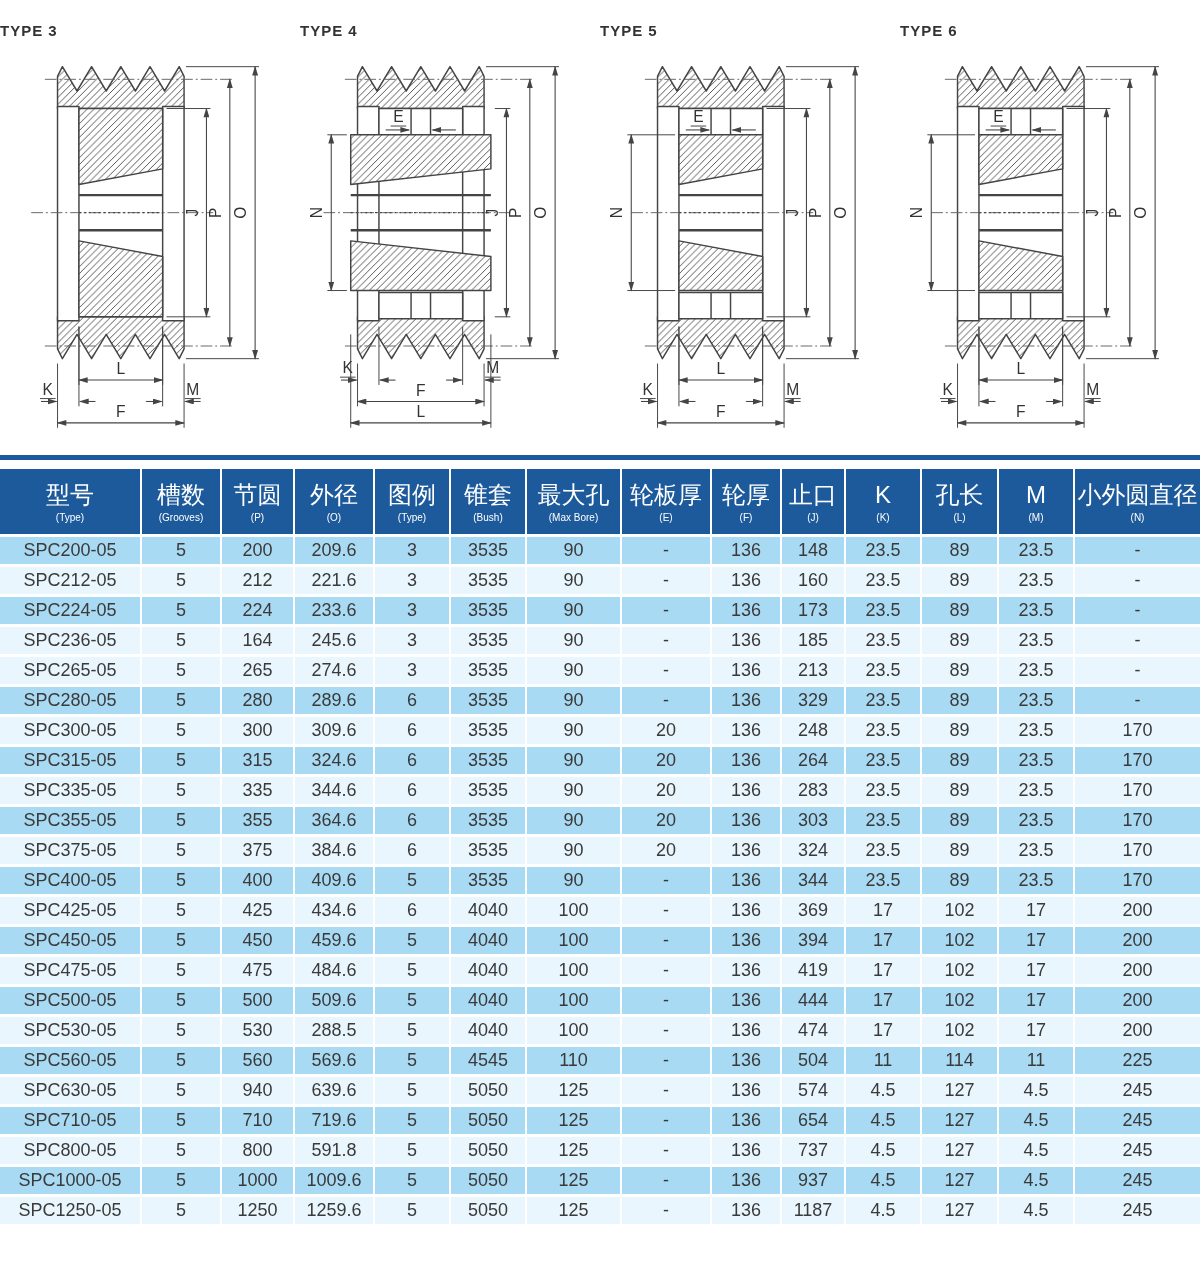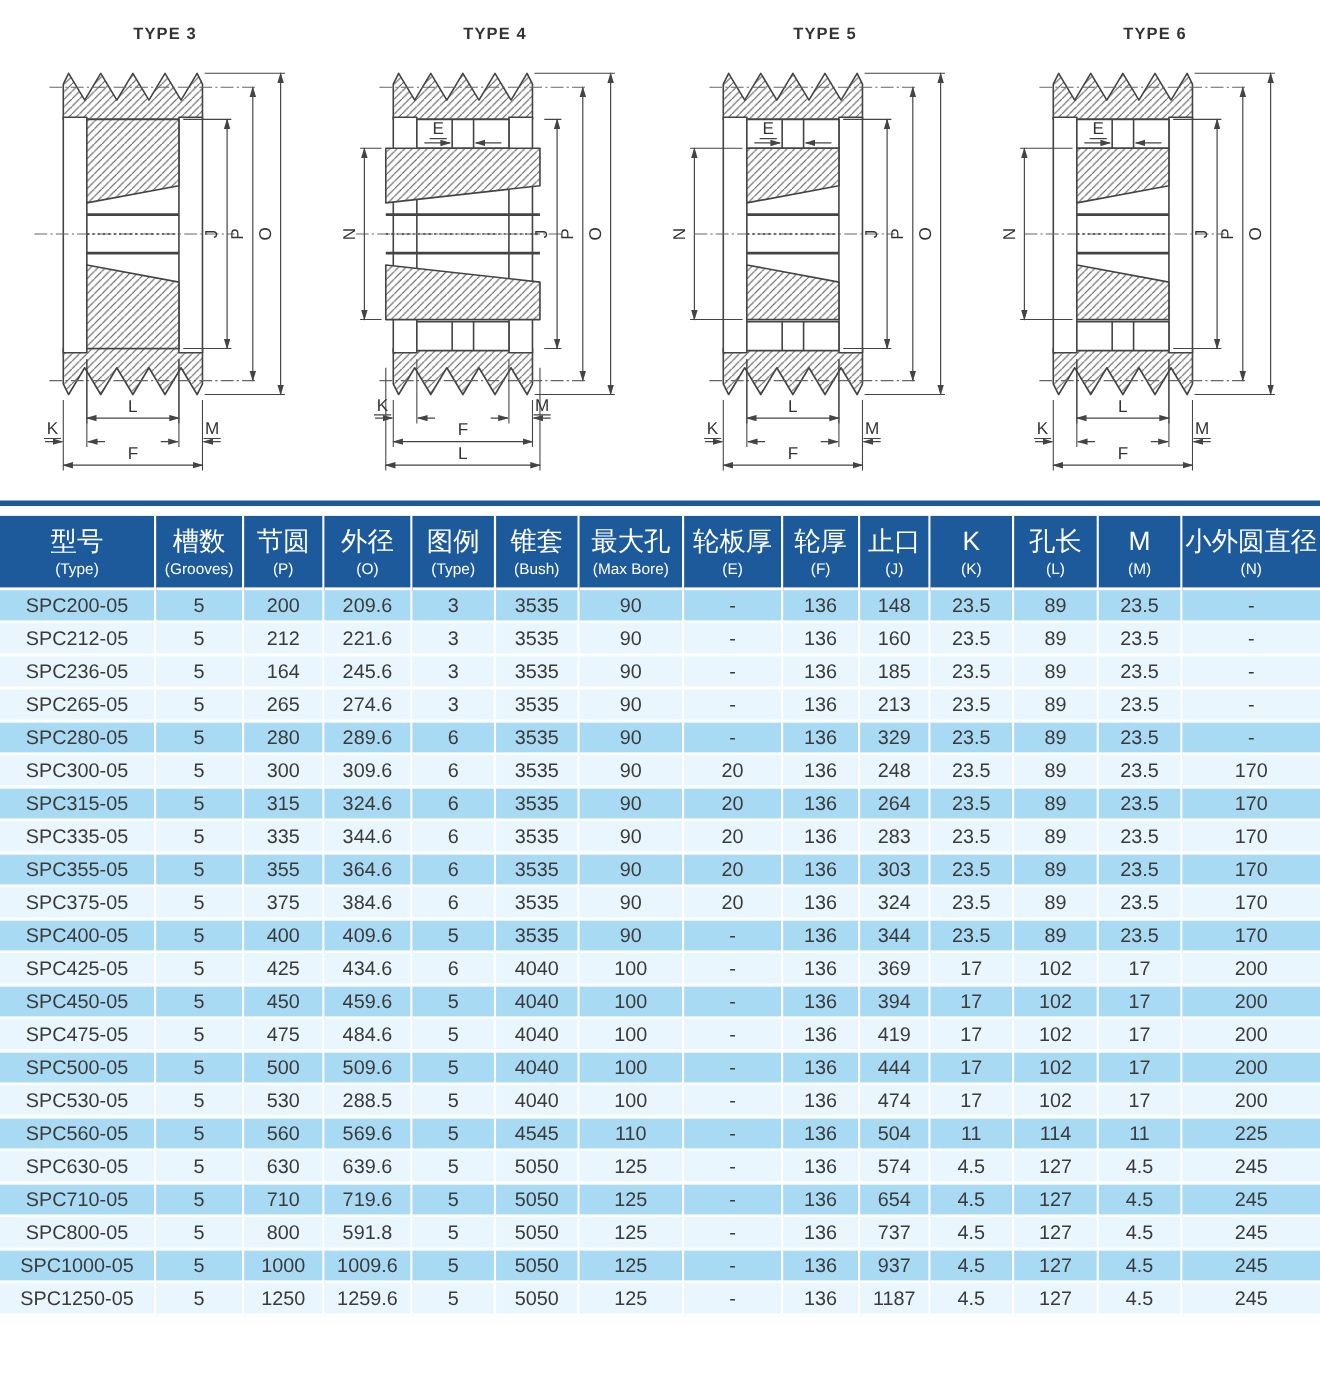--- a/index.html
+++ b/index.html
@@ -2,37 +2,37 @@
 <html style="--hdr: #1d5a9b; --rowodd: #a9daf3; --roweven: #e9f6fd; --celltext: #3a3a3a;"><head>
 <meta charset="utf-8">
 <style>
   html,body{margin:0;padding:0;background:#fff}
   body{width:1200px;font-family:"Liberation Sans","DejaVu Sans",sans-serif;color:#3a3a3a;
        -webkit-font-smoothing:antialiased}
   .page{width:1200px}
 
   
   .diagrams{display:flex;height:455px;overflow:hidden}
-  .diagram{flex:1 1 25%;margin:0;padding:0;text-align:center}
+  .diagram{flex:1 1 25%;margin:0;padding:0;}
   .diagram-title{margin-top:22px;font-size:15px;font-weight:bold;letter-spacing:1px;color:#333}
   svg.pulley{display:block;width:292px;height:392px;margin:2px auto 0}
 
   
   .table-rule{height:5px;background:var(--hdr,#1d5a9b);margin:0 0 9px 0}
 
   
   table.spec-table{width:1200px;border-collapse:separate;border-spacing:0;table-layout:fixed}
   table.spec-table th{
     background:var(--hdr,#1d5a9b);color:#fff;vertical-align:middle;
     height:65px;padding:0;border-right:2px solid #fff;border-bottom:3px solid #fff;
     font-weight:normal;
   }
   table.spec-table th:last-child,table.spec-table td:last-child{border-right:none}
   th .zh{font-size:24px;font-weight:normal;line-height:1.3}
-  th .en{font-size:14px;line-height:1.2;margin-top:1px}
+  th .en{font-size:10px;line-height:1.2;margin-top:1px}
   table.spec-table td{
     height:27px;padding:0;text-align:center;vertical-align:middle;
     font-size:18px;color:var(--celltext,#3a3a3a);
     border-right:2px solid #fff;border-bottom:3px solid #fff;
     white-space:nowrap;overflow:hidden;
   }
   tr.odd  td{background:var(--rowodd,#a9daf3)}
   tr.even td{background:var(--roweven,#e9f6fd)}
 </style>
 </head>
@@ -434,20 +434,36 @@
           <td>3535</td>
           <td>90</td>
           <td>-</td>
           <td>136</td>
           <td>160</td>
           <td>23.5</td>
           <td>89</td>
           <td>23.5</td>
           <td>-</td>
         </tr>
+        <tr class="odd">
+          <td>SPC224-05</td>
+          <td>5</td>
+          <td>224</td>
+          <td>233.6</td>
+          <td>3</td>
+          <td>3535</td>
+          <td>90</td>
+          <td>-</td>
+          <td>136</td>
+          <td>173</td>
+          <td>23.5</td>
+          <td>89</td>
+          <td>23.5</td>
+          <td>-</td>
+        </tr>
         <tr class="even">
           <td>SPC236-05</td>
           <td>5</td>
           <td>164</td>
           <td>245.6</td>
           <td>3</td>
           <td>3535</td>
           <td>90</td>
           <td>-</td>
           <td>136</td>
@@ -677,21 +693,21 @@
           <td>136</td>
           <td>504</td>
           <td>11</td>
           <td>114</td>
           <td>11</td>
           <td>225</td>
         </tr>
         <tr class="even">
           <td>SPC630-05</td>
           <td>5</td>
-          <td>630</td>
+          <td>940</td>
           <td>639.6</td>
           <td>5</td>
           <td>5050</td>
           <td>125</td>
           <td>-</td>
           <td>136</td>
           <td>574</td>
           <td>4.5</td>
           <td>127</td>
           <td>4.5</td>

